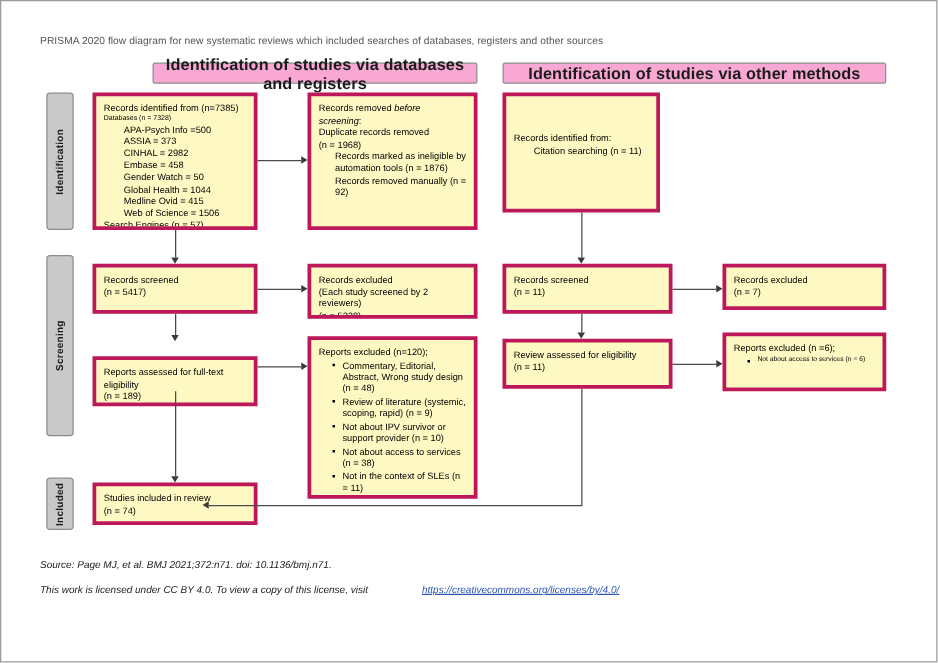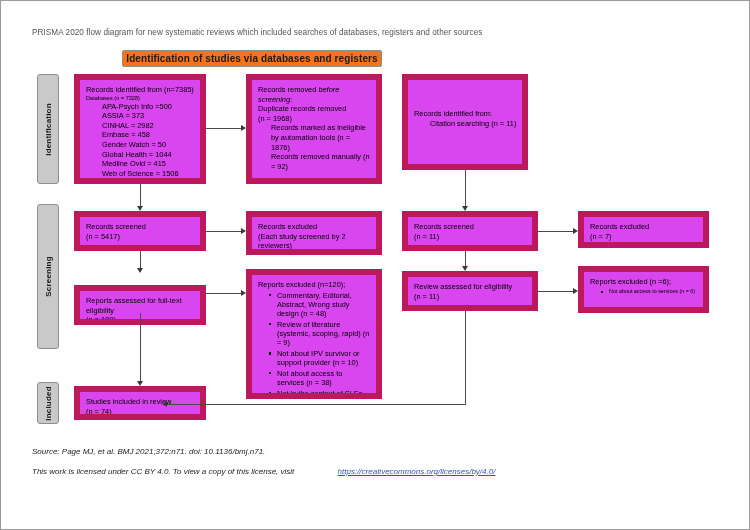--- a/index.html
+++ b/index.html
@@ -25,27 +25,27 @@
     left: 31px; top: 26px;
     width: 690px;
     font-size: 8.2px;
     line-height: 11px;
     color: #555555;
     letter-spacing: 0.05px;
   }
   
   .hdr-bar {
     position: absolute;
-    background: #f97316;
+    background: #f9a8d4;
     border: 1px solid #8d8d8d;
     border-radius: 2px;
     display: flex;
     align-items: center;
     justify-content: center;
-    font-size: 10px;
+    font-size: 13px;
     font-weight: bold;
     color: #1b1b1b;
     text-align: center;
     letter-spacing: 0.1px;
   }
   #hdr-databases { left: 121px; top: 49px; width: 260px; height: 17px; }
   #hdr-other     { left: 401px; top: 49px; width: 307px; height: 17px; }
 
   
   .stage-tab {
@@ -66,22 +66,22 @@
     color: #1b1b1b;
     letter-spacing: 0.2px;
   }
   #stage-identification { left: 36px; top: 73px;  width: 22px; height: 110px; }
   #stage-screening      { left: 36px; top: 203px; width: 22px; height: 145px; }
   #stage-included       { left: 36px; top: 381px; width: 22px; height: 42px; }
 
   
   .box {
     position: absolute;
-    background: #d946ef;
-    border: 6px solid #be185d;
+    background: #fef9c3;
+    border: 3px solid #be185d;
     padding: 5px 5px 4px 6px;
     font-size: 7.4px;
     line-height: 9.6px;
     color: #000;
     overflow: hidden;
   }
   .box .tiny { font-size: 5.6px; line-height: 7px; }
   .box .ind  { padding-left: 16px; }
   .box .ind2 { padding-left: 13px; }
   .box i { font-style: italic; }
@@ -161,20 +161,21 @@
   }
 </style>
 </head>
 <body>
 
 <div id="page">
 
   <div class="caption">PRISMA 2020 flow diagram for new systematic reviews which included searches of databases, registers and other sources</div>
 
   <div class="hdr-bar" id="hdr-databases">Identification of studies via databases and registers</div>
+  <div class="hdr-bar" id="hdr-other">Identification of studies via other methods</div>
 
   <div class="stage-tab" id="stage-identification">
     <span>Identification</span>
   </div>
   <div class="stage-tab" id="stage-screening">
     <span>Screening</span>
   </div>
   <div class="stage-tab" id="stage-included">
     <span>Included</span>
   </div>

